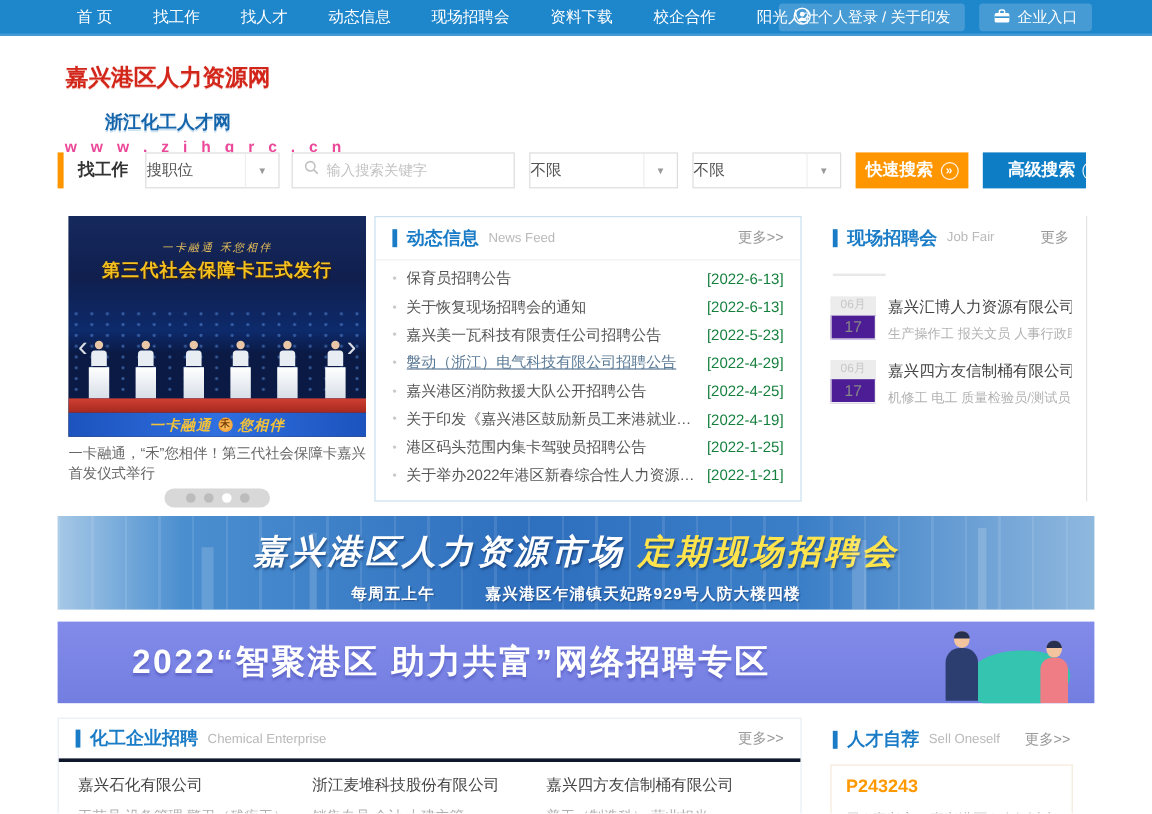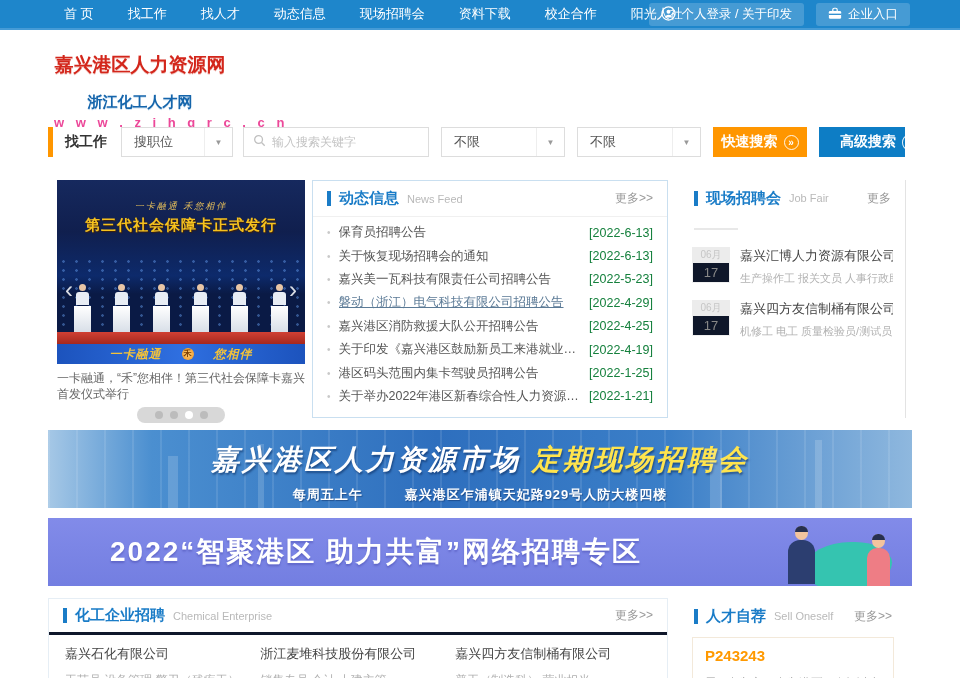--- a/index.html
+++ b/index.html
@@ -18,21 +18,21 @@
   .logo { position:absolute; top:52px; left:54px; width:172px; text-align:center; }
   .logo-title { color:#d3261b; font-size:19px; font-weight:bold; white-space:nowrap; text-shadow:0 1px 0 #f3c9c4; }
   .logo-sub { color:#1565ab; font-size:15px; font-weight:bold; margin-top:15px; text-shadow:0 1px 0 #cfe2f2; }
   .logo-url { color:#ec4899; font-size:13px; font-weight:bold; letter-spacing:4px; margin-top:3px; white-space:nowrap; }
 
   
   .searchbar { position:absolute; top:127px; left:48px; width:864px; height:30px; display:flex; align-items:center; }
   .accent { width:5px; height:30px; background:#ff9600; margin-right:12px; }
   .search-label { font-size:14px; font-weight:bold; color:#333; margin-right:14px; white-space:nowrap; }
   .select { height:30px; border:1px solid #ddd; background:#fff; display:flex; align-items:center;
-            justify-content:space-between; font-size:13px; color:#555; padding-left:12px; cursor:pointer; }
+            justify-content:space-between; font-size:13px; color:#555; cursor:pointer; }
   .caret-cell { width:28px; height:28px; border-left:1px solid #eee; display:flex; align-items:center;
                 justify-content:center; font-size:8px; color:#999; }
   .sel-cat { width:112px; margin-right:10px; }
   .sel-f  { width:124px; margin-right:12px; }
   .search-input-wrap { width:186px; height:30px; border:1px solid #ddd; background:#fff; display:flex;
                        align-items:center; padding:0 9px; gap:6px; margin-right:12px; }
   .search-input-wrap input { border:none; outline:none; font-size:12px; color:#555; width:100%; background:transparent; }
   .search-input-wrap input::placeholder { color:#c3c3c3; }
   .btn { height:30px; color:#fff; font-size:14px; font-weight:bold; display:flex; align-items:center;
          justify-content:center; gap:6px; cursor:pointer; white-space:nowrap; }
@@ -55,21 +55,21 @@
   .podiums { position:absolute; top:88px; left:6px; right:6px; height:64px; display:flex;
              justify-content:space-around; align-items:flex-end; }
   .person { display:flex; flex-direction:column; align-items:center; }
   .head { width:7px; height:7px; border-radius:50%; background:#e9c6a5; }
   .torso { width:13px; height:13px; background:#e8edf4; border-radius:3px 3px 0 0; margin-top:1px; }
   .podium { width:17px; height:26px; background:linear-gradient(180deg,#ffffff,#d8dfe8); margin-top:1px; }
   .stage-red { position:absolute; bottom:20px; left:0; right:0; height:12px;
                background:linear-gradient(180deg,#d04034,#a5281e); }
   .stage-blue { position:absolute; bottom:0; left:0; right:0; height:20px;
                 background:linear-gradient(90deg,#1c53bd,#2f6fe0 50%,#1c53bd); display:flex;
-                align-items:center; justify-content:center; gap:20px; }
+                align-items:center; justify-content:center; gap:5px; }
   .strip-text { color:#f3c23a; font-size:12px; font-weight:bold; font-style:italic; letter-spacing:1px; }
   .seal { width:12px; height:12px; border-radius:50%; background:radial-gradient(#ffd27a,#ef8f1c);
           color:#7a3c00; font-size:8px; line-height:12px; text-align:center; font-weight:bold; }
   .slide-arrow { position:absolute; top:98px; font-size:24px; color:rgba(255,255,255,.85); cursor:pointer; line-height:1; }
   .prev { left:8px; } .next { right:8px; }
   .caption { margin-top:6px; font-size:12px; color:#666; line-height:16px; cursor:pointer; }
   .dots-pill { margin:5px auto 0; width:88px; height:16px; background:#d8d8d8; border-radius:8px;
                display:flex; align-items:center; justify-content:center; gap:7px; }
   .dot { width:8px; height:8px; border-radius:50%; background:#bcbcbc; cursor:pointer; }
   .dot.active { background:#fff; }
@@ -90,21 +90,21 @@
   .news-title { color:#555; flex:1; white-space:nowrap; overflow:hidden; text-overflow:ellipsis; }
   .news-date { color:#15803d; margin-left:8px; white-space:nowrap; }
   .visited .news-title { text-decoration:underline; color:#5b7a96; }
 
   .panel-fair { position:absolute; left:680px; top:180px; width:226px; height:238px; background:#fff;
                 border-right:1px solid #e3e3e3; }
   .fair-divider { width:44px; height:2px; background:#e8e8e8; margin:12px 14px 10px; }
   .fair-item { display:flex; padding:7px 12px; gap:10px; cursor:pointer; }
   .date-badge { width:38px; flex:none; text-align:center; }
   .badge-month { height:16px; background:#ececec; color:#c6c6c6; font-size:10px; line-height:16px; }
-  .badge-day { height:20px; background:#0f172a; color:#888; font-size:13px; line-height:20px;
+  .badge-day { height:20px; background:#4c1d95; color:#888; font-size:13px; line-height:20px;
                border:1px solid #f0f0f0; border-top:none; }
   .fair-info { overflow:hidden; }
   .fair-company { font-size:13px; color:#444; white-space:nowrap; overflow:hidden; }
   .fair-pos { font-size:11px; color:#b2b2b2; margin-top:6px; white-space:nowrap; overflow:hidden; }
 
   
   .banner1 { position:absolute; left:48px; top:430px; width:864px; height:78px; overflow:hidden;
              text-align:center; color:#fff; cursor:pointer;
              background:
                repeating-linear-gradient(90deg, rgba(255,255,255,.10) 0 2px, rgba(255,255,255,0) 2px 28px),

